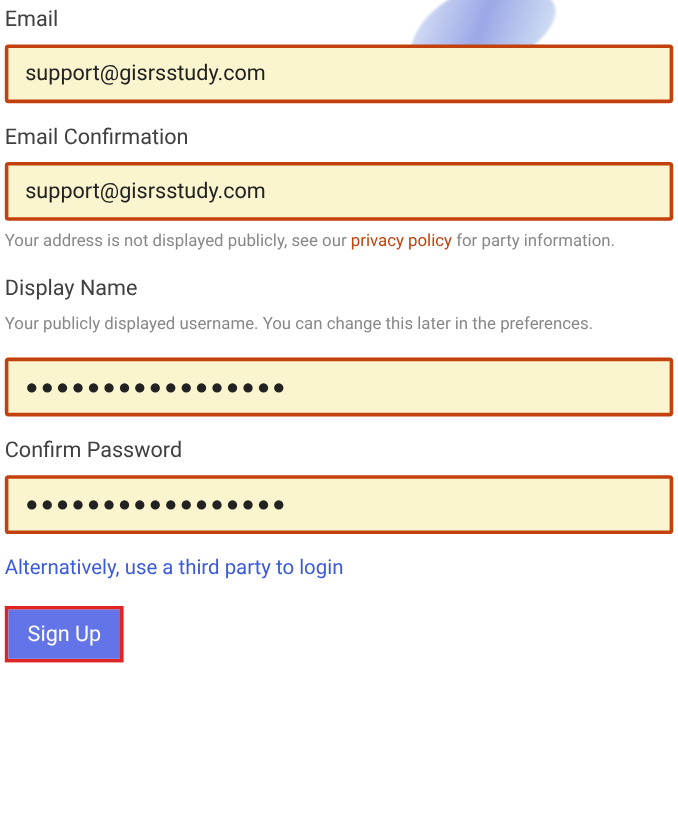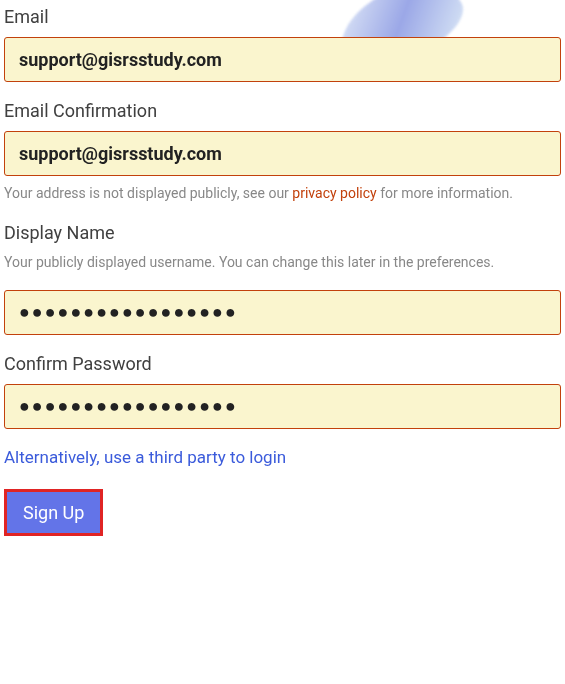--- a/index.html
+++ b/index.html
@@ -35,24 +35,23 @@
       font-size: 18px;
       color: #404040;
       margin-bottom: 10px;
       font-weight: 400;
     }
     .text-input {
       width: 100%;
       padding: 11px 14px;
       font-size: 18px;
       color: #222;
-      border: 1px solid #c2410c;
+      border: 3px solid #c2410c;
       border-radius: 3px;
       font-family: inherit;
-      font-weight: bold;
     }
     .autofill {
       background-color: #faf5ce;
     }
     .helper-text {
       font-size: 14px;
       color: #888;
       margin-top: 8px;
       line-height: 1.4;
     }
@@ -97,21 +96,21 @@
 
 <div class="field-group">
   <label class="field-label">Email</label>
   <input type="text" class="text-input autofill" value="support@gisrsstudy.com" style="">
 </div>
 
 <div class="field-group">
   <label class="field-label">Email Confirmation</label>
   <input type="text" class="text-input autofill" value="support@gisrsstudy.com" style="">
   <div class="helper-text">
-    <span>Your address is not displayed publicly, see our </span><a class="link">privacy policy</a><span> for more information.</span>
+    <span>Your address is not displayed publicly, see our </span><a class="link">privacy policy</a><span> for party information.</span>
   </div>
 </div>
 
 <div class="field-group">
   <label class="field-label">Display Name</label>
   <div class="helper-text">Your publicly displayed username. You can change this later in the preferences.</div>
 </div>
 
 <div class="field-group">
   <input type="text" class="text-input autofill password-dots" value="●●●●●●●●●●●●●●●●●" style="">

